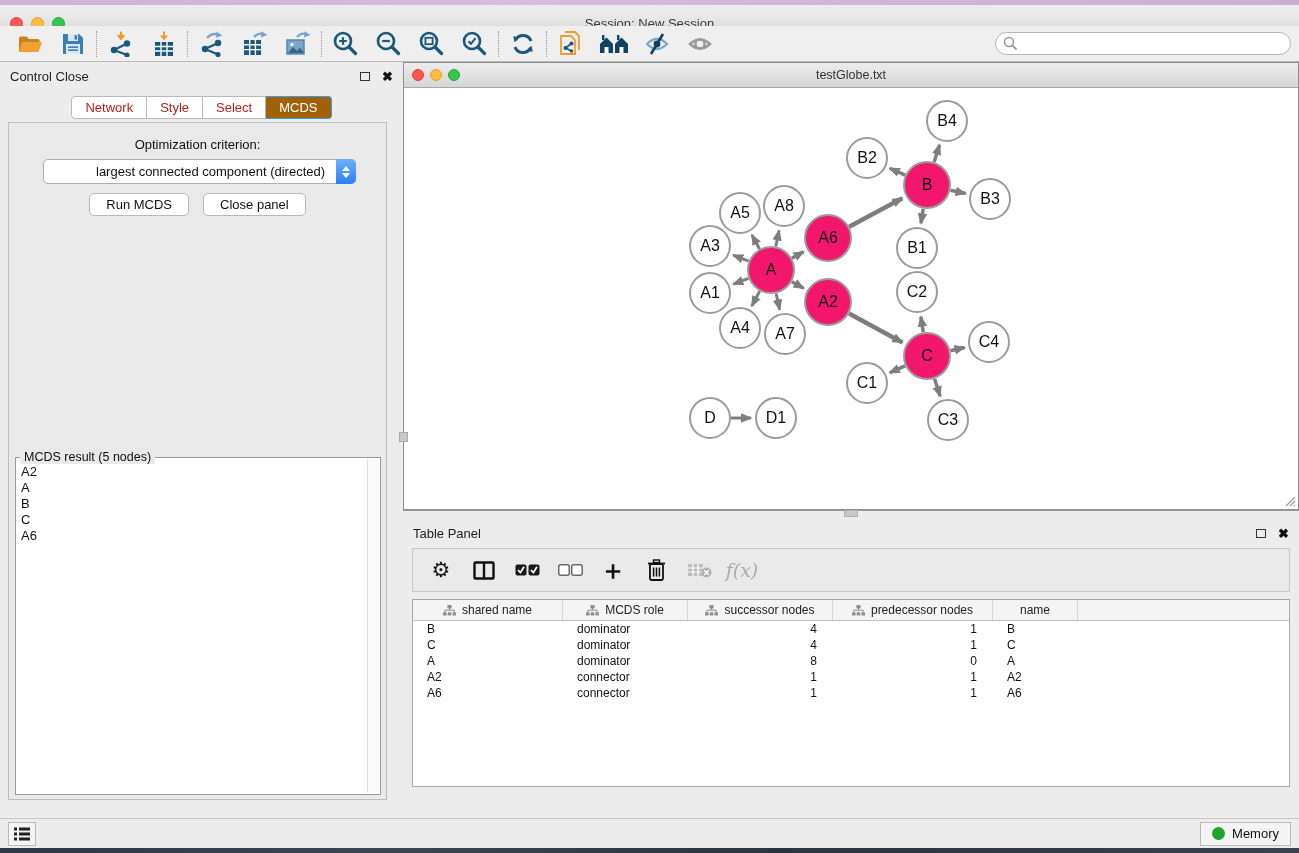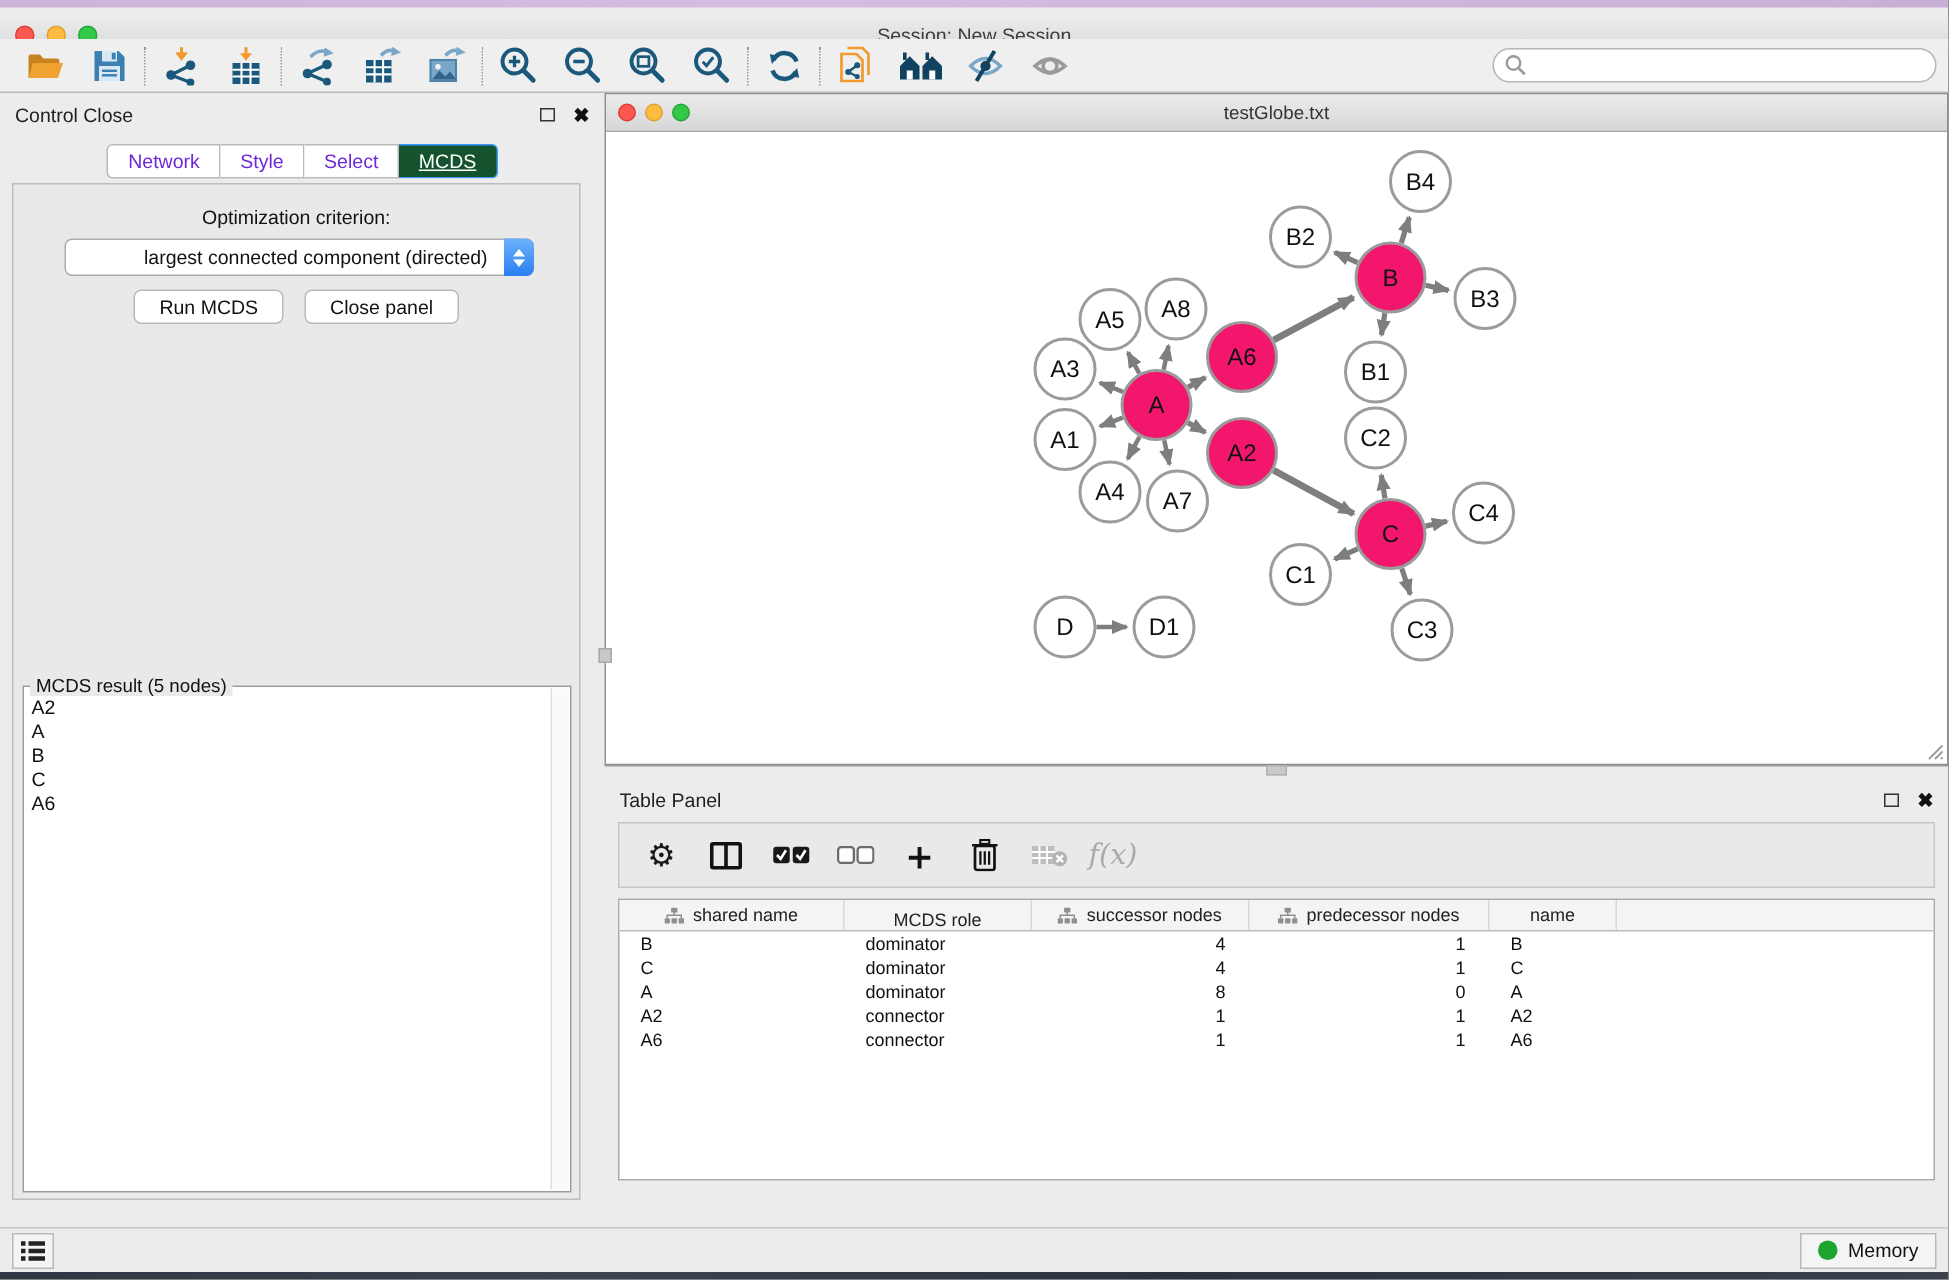--- a/index.html
+++ b/index.html
@@ -34,24 +34,24 @@
   .search-glass { position:absolute; left:8px; top:4px; }
   
   .control-panel { position:absolute; left:0; top:62px; width:403px; height:756px; background:#ececec; }
   .panel-head { height:28px; display:flex; align-items:center; padding:0 10px; }
   .panel-head .ptitle { font-size:13px; color:#222; }
   .panel-head .spacer { flex:1; }
   .float-box { width:10px; height:9px; border:1.5px solid #333; margin-right:12px; }
   .close-x { font-size:13px; font-weight:bold; color:#111; line-height:1; }
   .seg { display:flex; justify-content:center; }
   .seg .segi { background:#fff; border:1px solid #b9b9b9; border-left:none;
-    font-size:13px; color:#6d28d9; padding:3px 13px; cursor:default; }
+    font-size:13px; color:#b91c1c; padding:3px 13px; cursor:default; }
   .seg .segi:first-child { border-left:1px solid #b9b9b9; border-radius:4px 0 0 4px; }
   .seg .segi:last-child { border-radius:0 4px 4px 0; }
-  .seg .segi.selected { background:#14532d; border-color:#3b99fc; color:#fff;text-decoration:underline; }
+  .seg .segi.selected { background:#a16207; border-color:#3b99fc; color:#fff; }
   .cp-tabs { margin-top:6px; }
   .cp-content { position:absolute; left:8px; top:60px; width:379px; height:678px;
     background:#e9e9e9; border:1px solid #bdbdbd; }
   .crit-label { text-align:center; font-size:13px; color:#111; margin-top:14px; }
   .combo { position:absolute; left:34px; top:36px; width:313px; height:25px;
     background:#fff; border:1px solid #acacac; border-radius:5px;
     display:flex; align-items:center; }
   .combo .cval { flex:1; font-size:13px; color:#111; padding-left:10px; white-space:nowrap;margin-left:42px; }
   .combo .cstep { width:20px; height:25px; margin:-1px -1px -1px 0; border-radius:0 5px 5px 0;
     background:linear-gradient(#6db1fb,#2a7ff1); display:flex; flex-direction:column;
@@ -514,21 +514,21 @@
           <div class="th" style="width: 150px;">
             <svg width="13" height="11" viewBox="0 0 13 11">
               <path d="M6.5 3 v2 M1.8 7 V5.2 h9.4 V7" stroke="#8f8f8f" fill="none" stroke-width="1"></path>
               <rect x="4.4" y="0" width="4.2" height="3.4" rx="0.6" fill="#8f8f8f"></rect>
               <rect x="0" y="7.2" width="3.6" height="3.4" rx="0.6" fill="#8f8f8f"></rect>
               <rect x="4.7" y="7.2" width="3.6" height="3.4" rx="0.6" fill="#8f8f8f"></rect>
               <rect x="9.4" y="7.2" width="3.6" height="3.4" rx="0.6" fill="#8f8f8f"></rect>
             </svg>
             <span>shared name</span>
           </div>
-          <div class="th" style="width: 125px; flex-direction: column;">
+          <div class="th" style="width: 125px;">
             <svg width="13" height="11" viewBox="0 0 13 11">
               <path d="M6.5 3 v2 M1.8 7 V5.2 h9.4 V7" stroke="#8f8f8f" fill="none" stroke-width="1"></path>
               <rect x="4.4" y="0" width="4.2" height="3.4" rx="0.6" fill="#8f8f8f"></rect>
               <rect x="0" y="7.2" width="3.6" height="3.4" rx="0.6" fill="#8f8f8f"></rect>
               <rect x="4.7" y="7.2" width="3.6" height="3.4" rx="0.6" fill="#8f8f8f"></rect>
               <rect x="9.4" y="7.2" width="3.6" height="3.4" rx="0.6" fill="#8f8f8f"></rect>
             </svg>
             <span>MCDS role</span>
           </div>
           <div class="th" style="width: 145px;">

